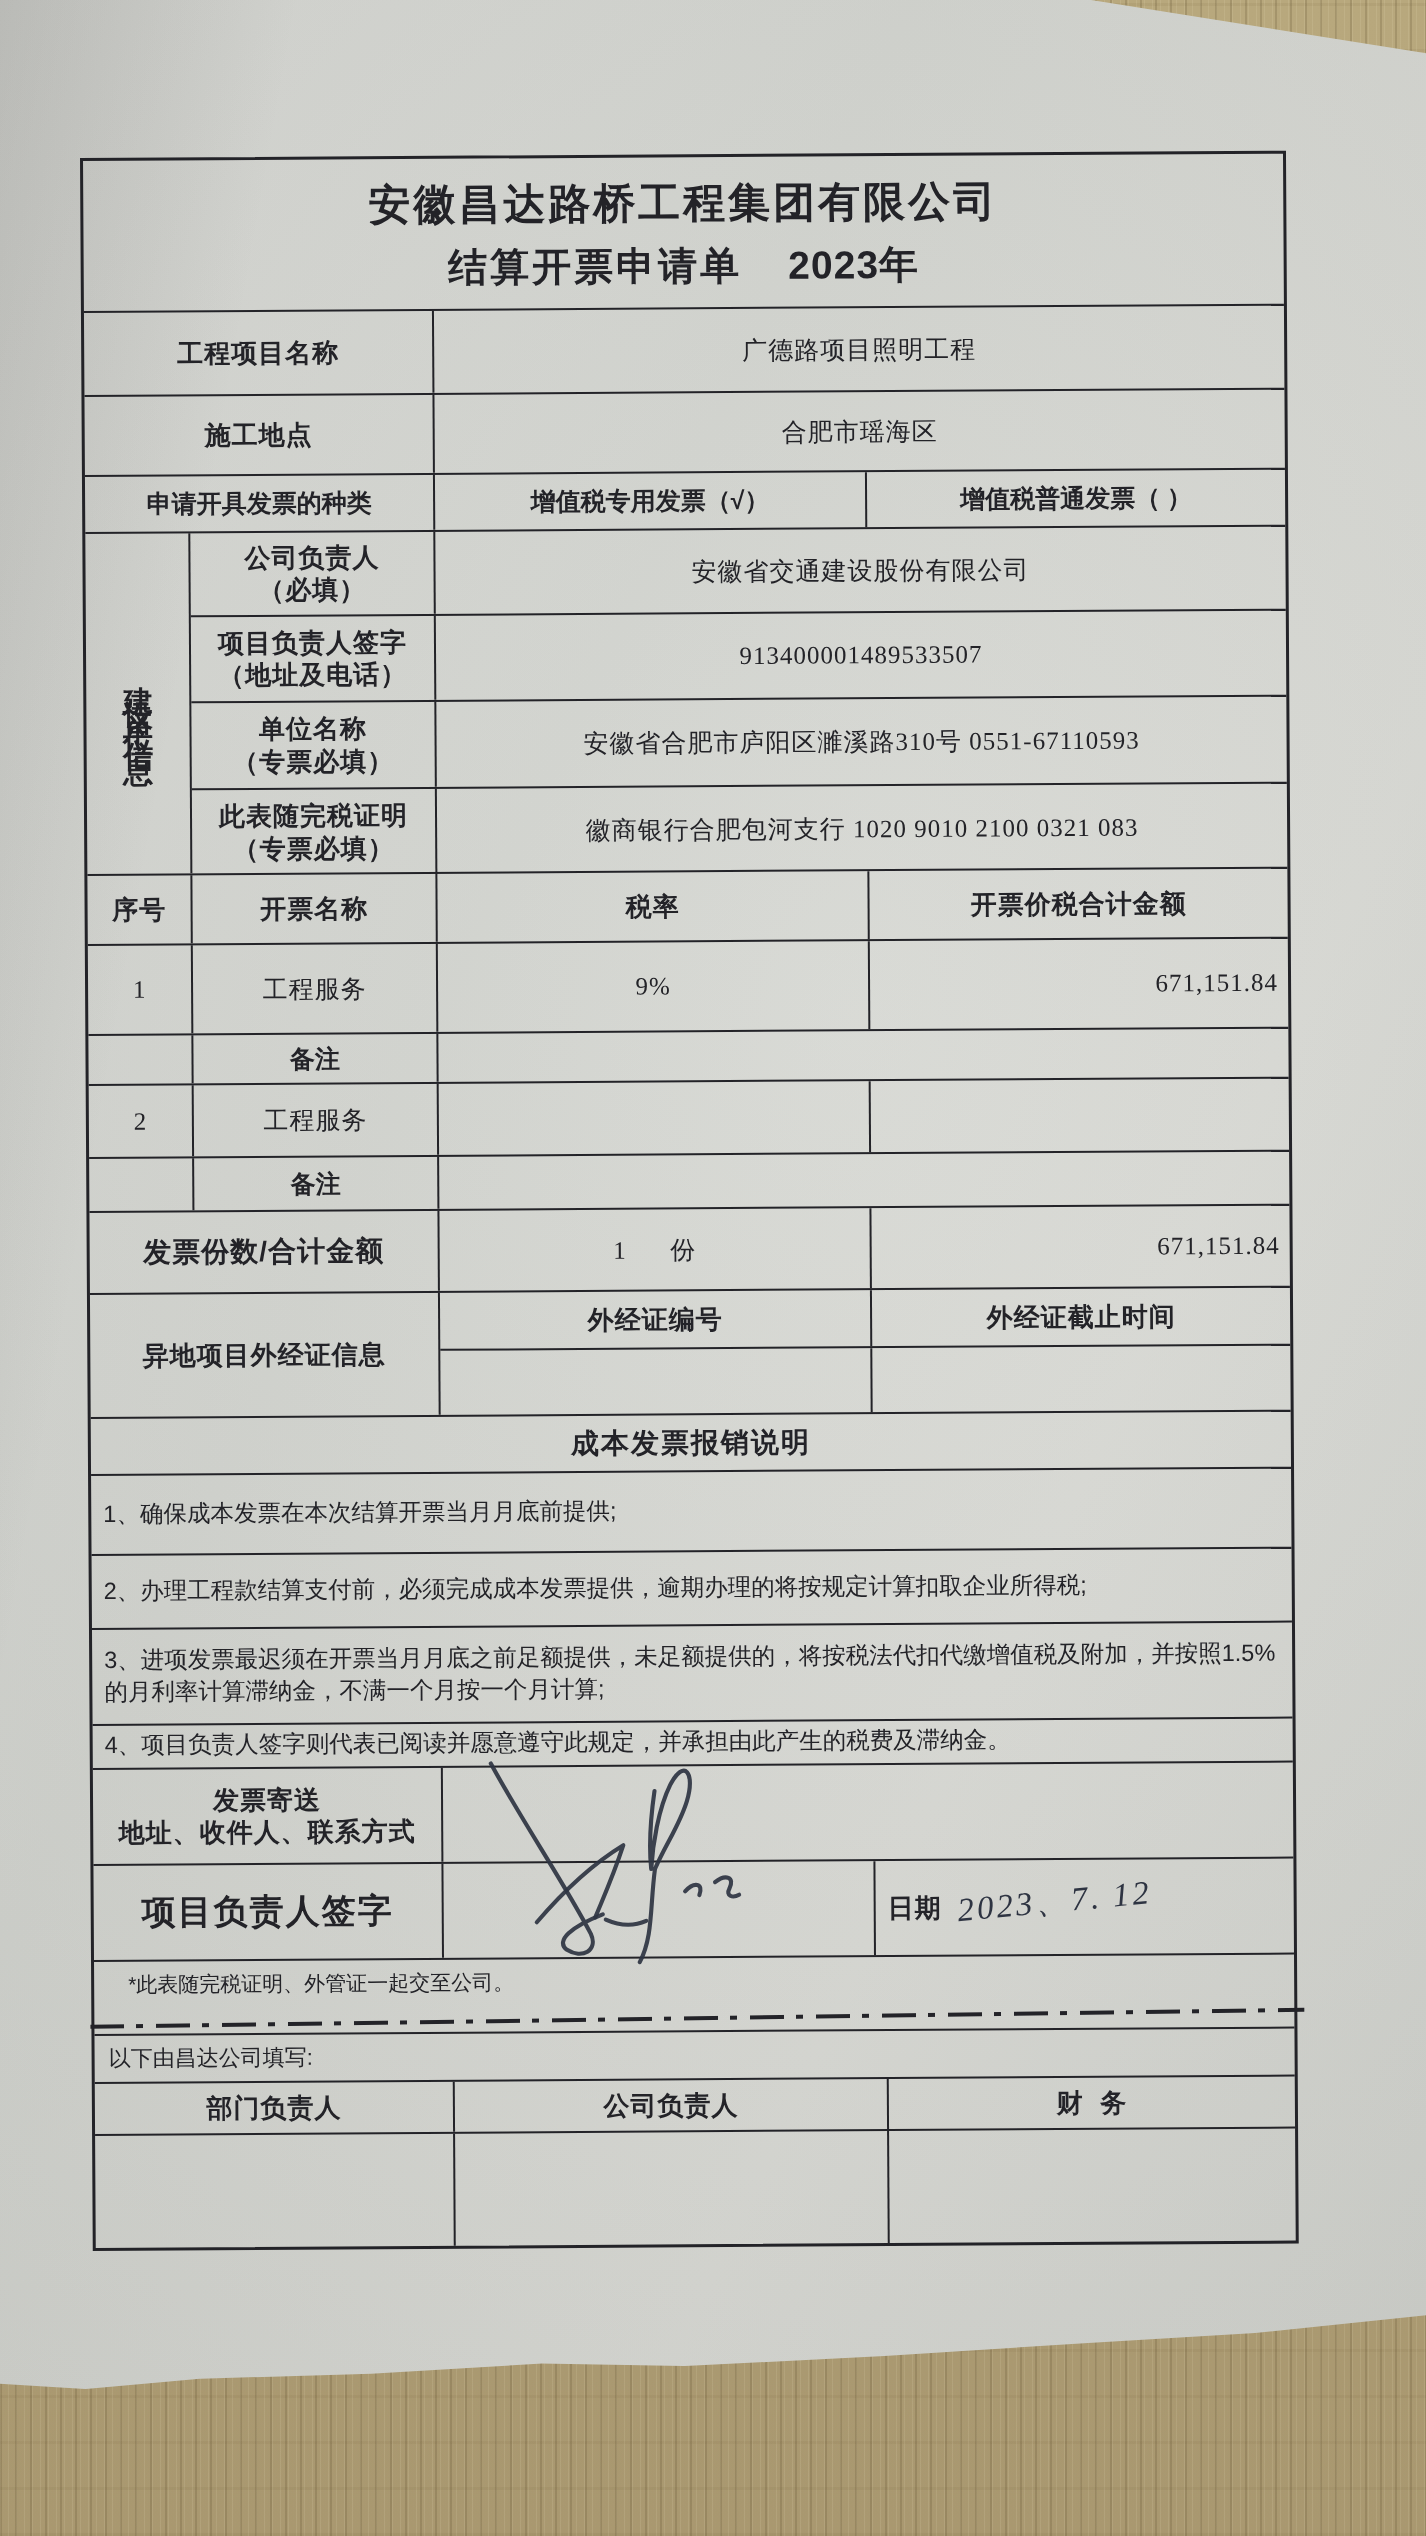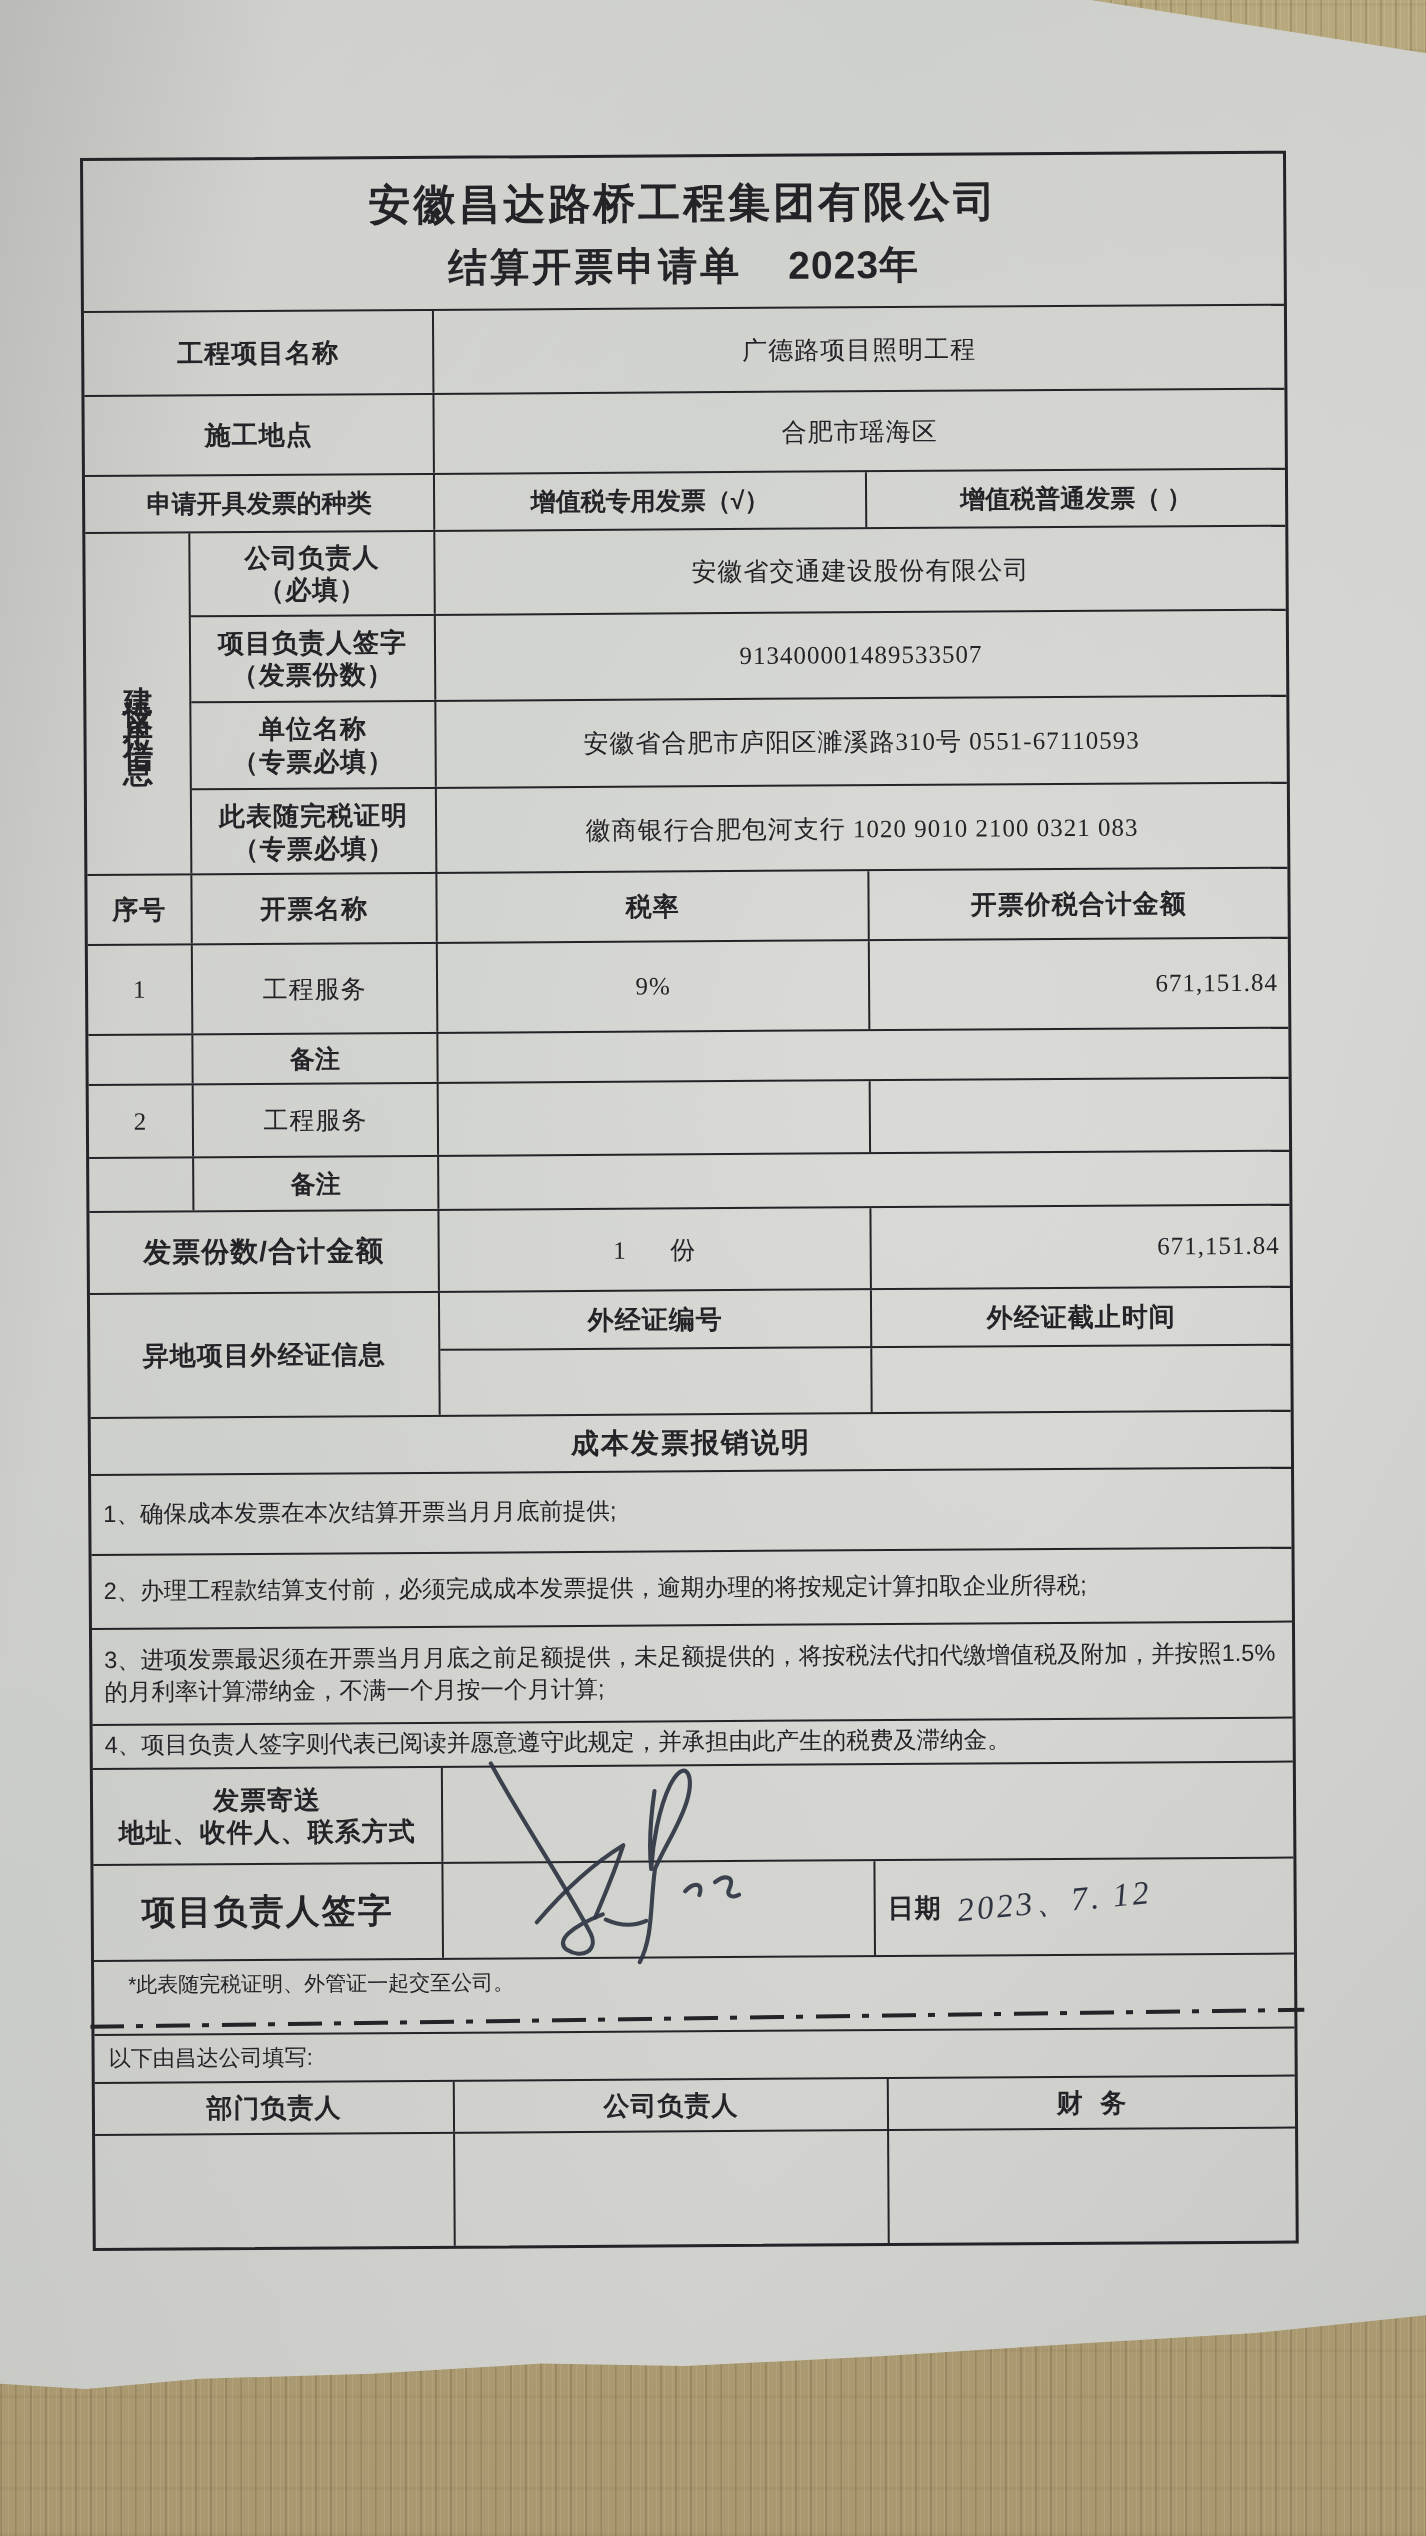--- a/index.html
+++ b/index.html
@@ -134,21 +134,21 @@
         <div class="subrow" style="height:84px;">
           <div class="cell w-b lab two-line">
             <span>公司负责人</span>
             <span>（必填）</span>
           </div>
           <div class="cell w-d val">安徽省交通建设股份有限公司</div>
         </div>
         <div class="subrow" style="height:86px;">
           <div class="cell w-b lab two-line">
             <span>项目负责人签字</span>
-            <span>（发票份数）</span>
+            <span>（地址及电话）</span>
           </div>
           <div class="cell w-d val">913400001489533507</div>
         </div>
         <div class="subrow" style="height:87px;">
           <div class="cell w-b lab two-line">
             <span>单位名称</span>
             <span>（专票必填）</span>
           </div>
           <div class="cell w-d val">安徽省合肥市庐阳区濉溪路310号 0551-67110593</div>
         </div>

